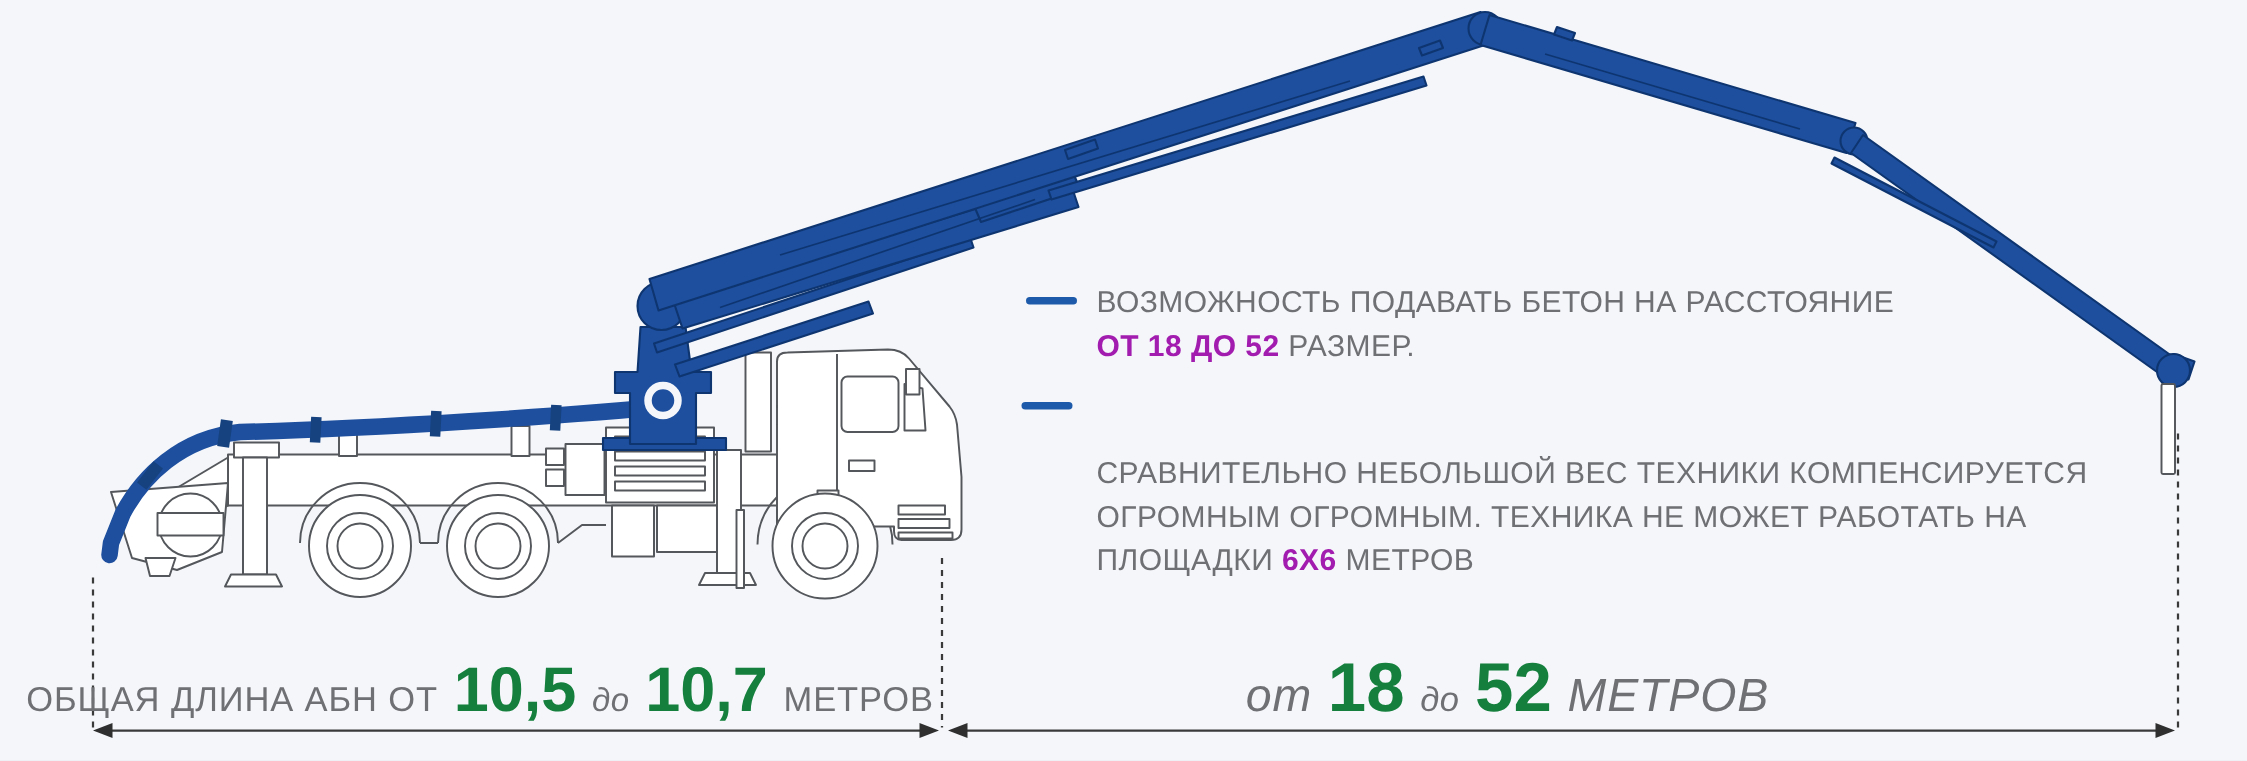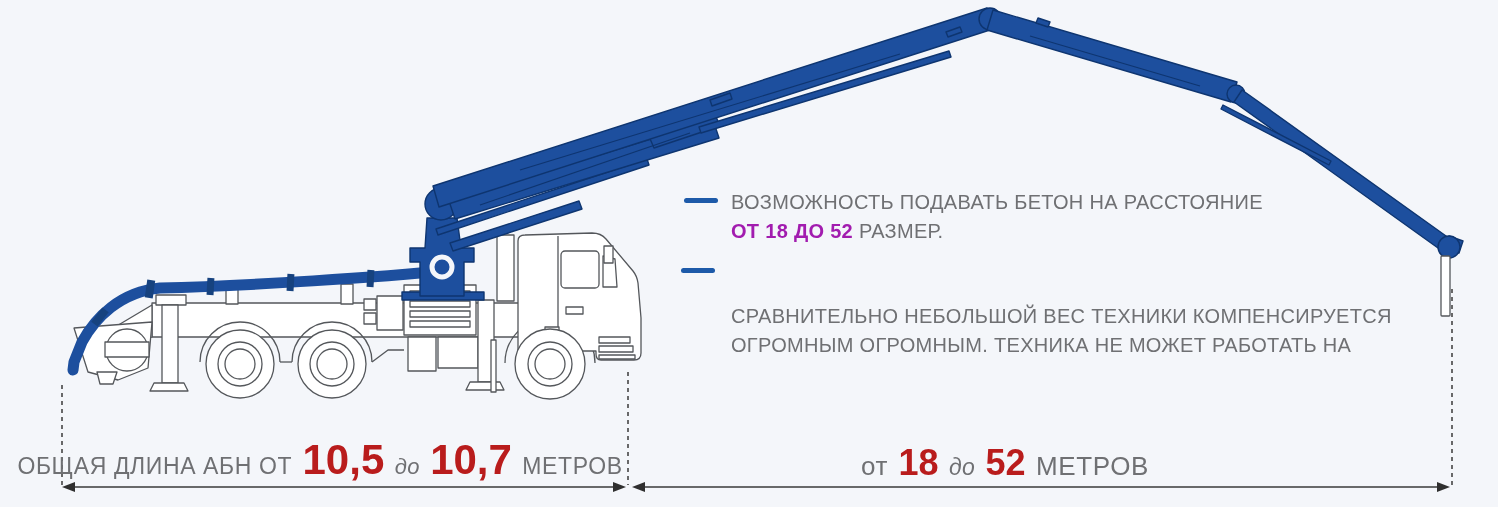--- a/index.html
+++ b/index.html
@@ -10,24 +10,24 @@
   }
   .stage svg{position:absolute;left:0;top:0;}
   
   .feat-dash{position:absolute;width:34px;height:5px;border-radius:3px;background:#1d5aa9;}
   .feat-text{position:absolute;color:#6f7073;font-size:20px;line-height:29px;letter-spacing:.3px;white-space:nowrap;}
   .hl{color:#a21caf;font-weight:bold;}
   
   .dim-label{position:absolute;bottom:26px;white-space:nowrap;color:#6f7073;line-height:1;transform:translateX(-50%);}
   .dim-label .small{font-size:23px;letter-spacing:.6px;}
   .dim-label .conn{font-size:22px;letter-spacing:.3px;font-style:italic;}
-  .dim-label .big{font-size:42px;font-weight:bold;color:#b91c1c;padding:0 6px;letter-spacing:0;}
-  .dim-label.right .small{font-size:26px;}
+  .dim-label .big{font-size:42px;font-weight:bold;color:#15803d;padding:0 6px;letter-spacing:0;}
+  .dim-label.right .small{font-size:31px;font-style:italic;}
   .dim-label.right .conn{font-size:23px;}
-  .dim-label.right .big{font-size:36px;}
+  .dim-label.right .big{font-size:46px;}
 </style>
 </head>
 <body>
 
 <div class="stage">
 
   <svg viewBox="0 0 1498 507" width="1498" height="507">
 
     <g fill="#ffffff" stroke="#54575b" stroke-width="1.3" stroke-linejoin="round">
 
@@ -180,20 +180,21 @@
   <div class="feat-dash" style="left:684px;top:198px;"></div>
   <div class="feat-text" style="left:731px;top:188px;">
     <div>ВОЗМОЖНОСТЬ ПОДАВАТЬ БЕТОН НА РАССТОЯНИЕ</div>
     <div><span class="hl">ОТ 18 ДО 52</span><span> РАЗМЕР.</span></div>
   </div>
 
   <div class="feat-dash" style="left:681px;top:268px;"></div>
   <div class="feat-text" style="left:731px;top:258px;margin-top:44px;">
     <div>СРАВНИТЕЛЬНО НЕБОЛЬШОЙ ВЕС ТЕХНИКИ КОМПЕНСИРУЕТСЯ</div>
     <div>ОГРОМНЫМ ОГРОМНЫМ. ТЕХНИКА НЕ МОЖЕТ РАБОТАТЬ НА</div>
+    <div><span>ПЛОЩАДКИ </span><span class="hl">6Х6</span><span> МЕТРОВ</span></div>
   </div>
 
   <div class="dim-label left" style="left:320px;">
     <span class="small">ОБЩАЯ ДЛИНА АБН ОТ</span>
     <span class="big">10,5</span>
     <span class="conn">до</span>
     <span class="big">10,7</span>
     <span class="small">МЕТРОВ</span>
   </div>
 

